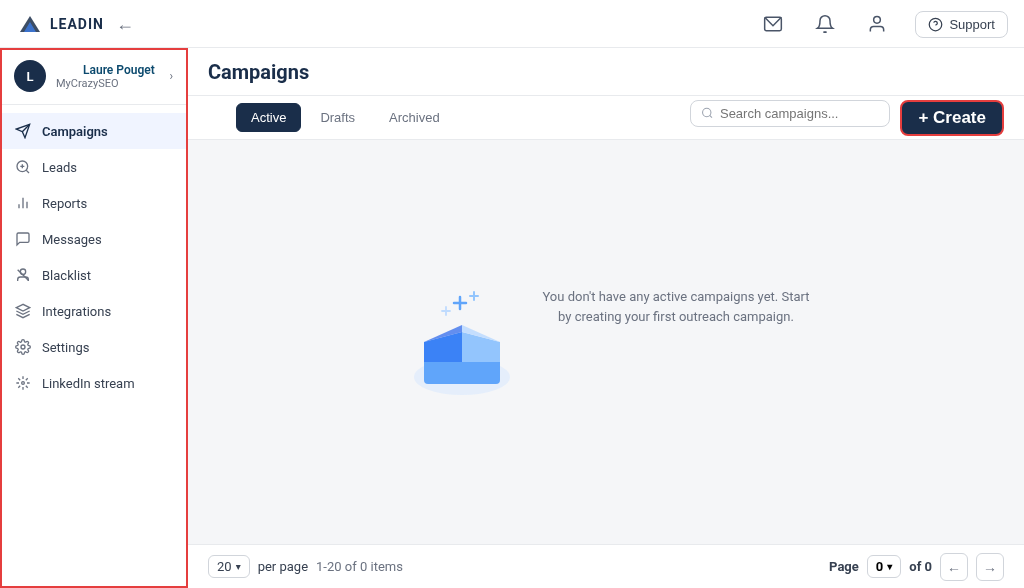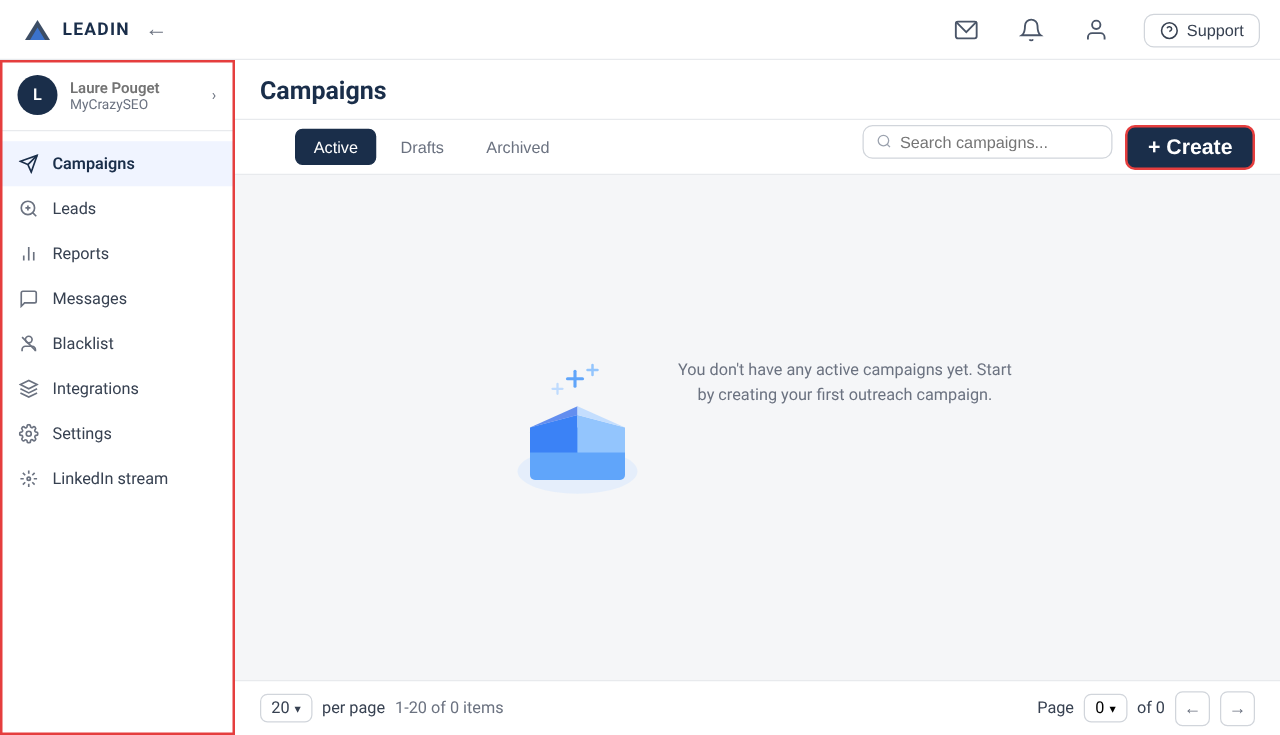--- a/index.html
+++ b/index.html
@@ -108,21 +108,22 @@
       font-size: 13px;
       font-weight: 600;
       flex-shrink: 0;
     }
     .user-info {
       flex: 1;
     }
     .user-name {
       font-size: 12px;
       font-weight: 600;
-      color: #737373;
+      color: #0c4a6e;
+      margin-left: 27px;
     }
     .user-sub {
       font-size: 11px;
       color: #6b7280;
     }
     .user-chevron {
       color: #6b7280;
       font-size: 12px;
     }
 
@@ -313,20 +314,21 @@
       background: #fff;
     }
     .items-count {
       font-size: 13px;
       color: #6b7280;
     }
     .pagination-right {
       display: flex;
       align-items: center;
       gap: 8px;
+      font-weight: bold;
     }
     .page-label {
       font-size: 13px;
       color: #374151;
     }
     .page-num-select {
       display: flex;
       align-items: center;
       gap: 4px;
       border: 1px solid #d1d5db;

